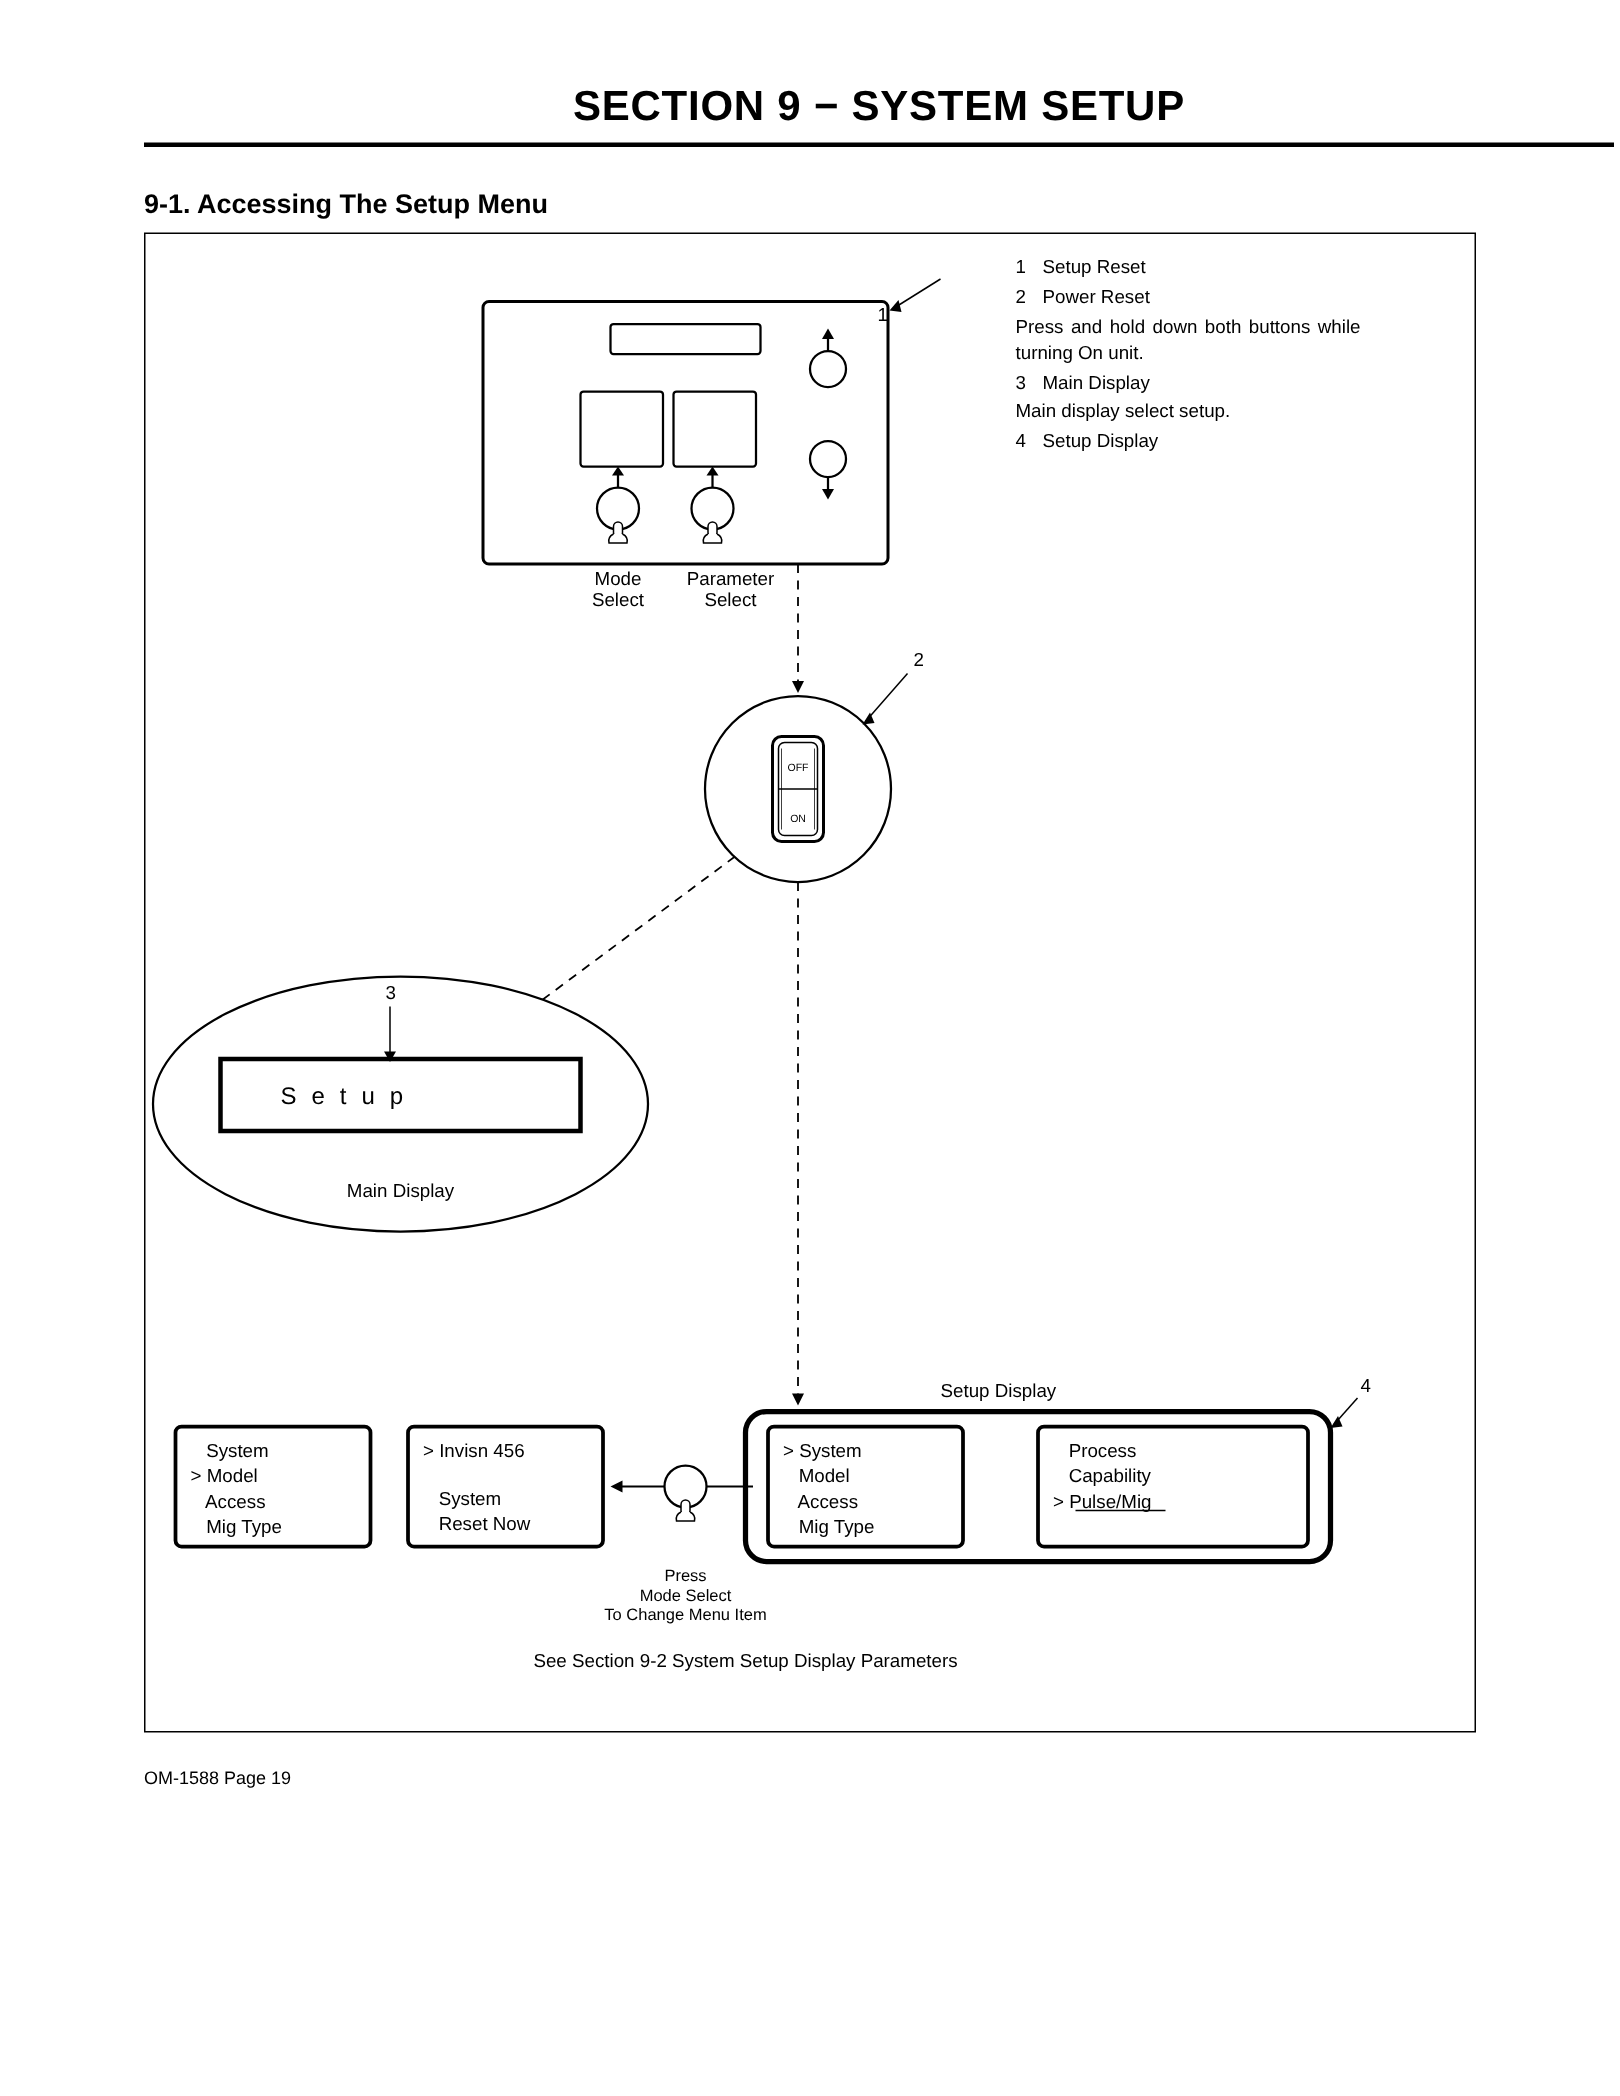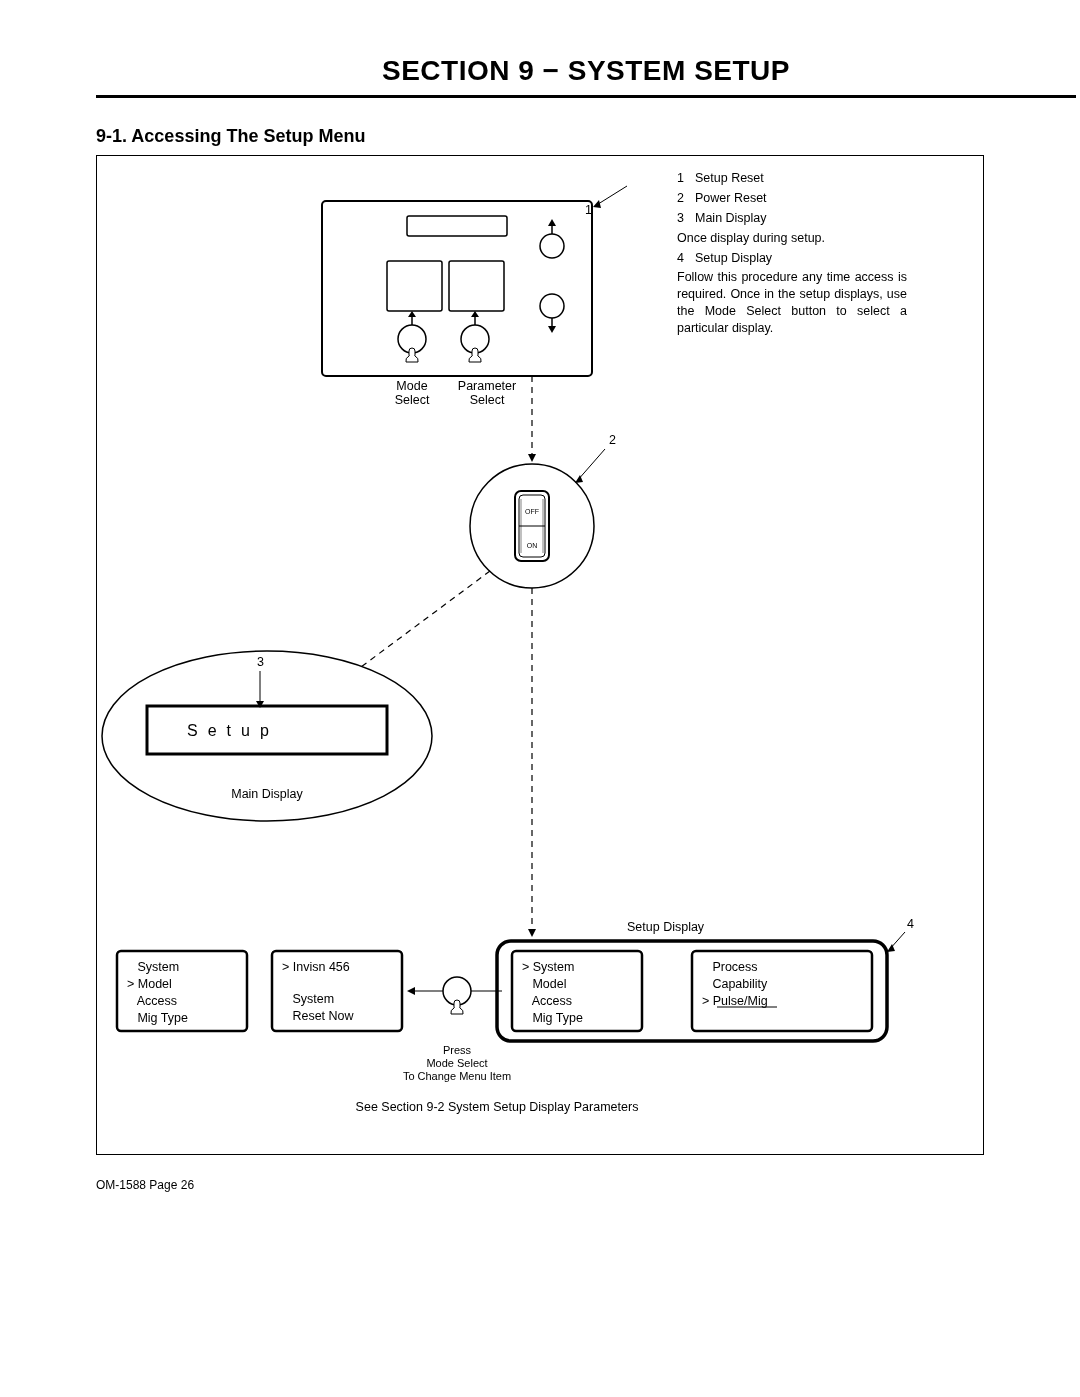--- a/index.html
+++ b/index.html
@@ -83,30 +83,30 @@
 
     <div class="legend">
       <div class="row">
           <span class="num">1</span>
           <span>Setup Reset</span>
         </div>
       <div class="row">
           <span class="num">2</span>
           <span>Power Reset</span>
         </div>
+      <p>Press and hold down both buttons while turning On unit.</p>
       <div class="row">
           <span class="num">3</span>
           <span>Main Display</span>
         </div>
-      <p>Once display during setup.</p>
+      <p>Main display select setup.</p>
       <div class="row">
           <span class="num">4</span>
           <span>Setup Display</span>
         </div>
-      <p>Follow this procedure any time access is required. Once in the setup displays, use the Mode Select button to select a particular display.</p>
     </div>
 
     <svg class="diagram" viewBox="0 0 888 1000">
 
       <g>
         <rect x="225" y="45" width="270" height="175" fill="none" stroke="#000" stroke-width="2" rx="4"></rect>
 
         <rect x="310" y="60" width="100" height="20" fill="none" stroke="#000" stroke-width="1.5" rx="2"></rect>
 
         <rect x="290" y="105" width="55" height="50" fill="none" stroke="#000" stroke-width="1.5" rx="2"></rect>
@@ -233,13 +233,13 @@
         <text x="605" y="832" class="lbl" style="white-space:pre">   Capability</text>
         <text x="605" y="849" class="lbl" style="white-space:pre">&gt; Pulse/Mig</text>
         <line x1="620" y1="851" x2="680" y2="851" stroke="#000" stroke-width="1"></line>
       </g>
 
       <text x="400" y="955" text-anchor="middle" class="lbl">See Section 9-2 System Setup Display Parameters</text>
     </svg>
   </div>
 </div>
 
-<div class="footer">OM-1588 Page 26</div>
+<div class="footer">OM-1588 Page 19</div>
 
 </body></html>

